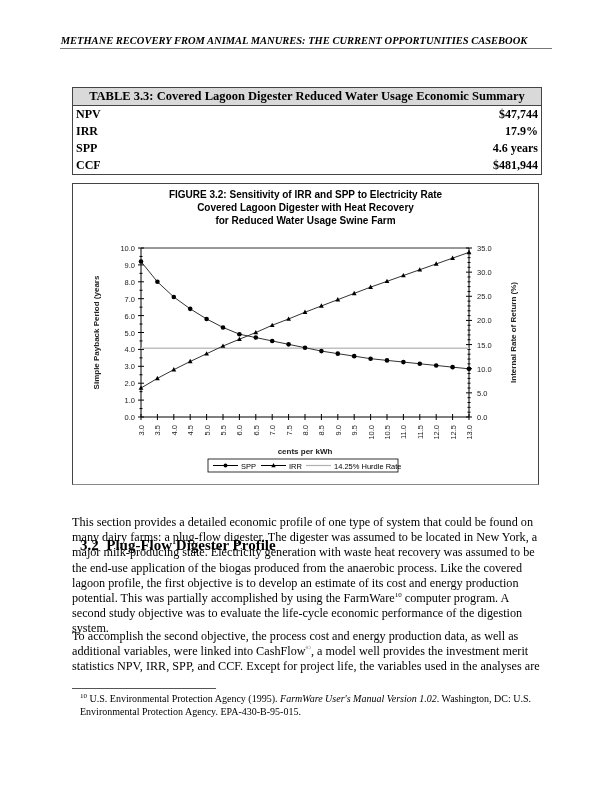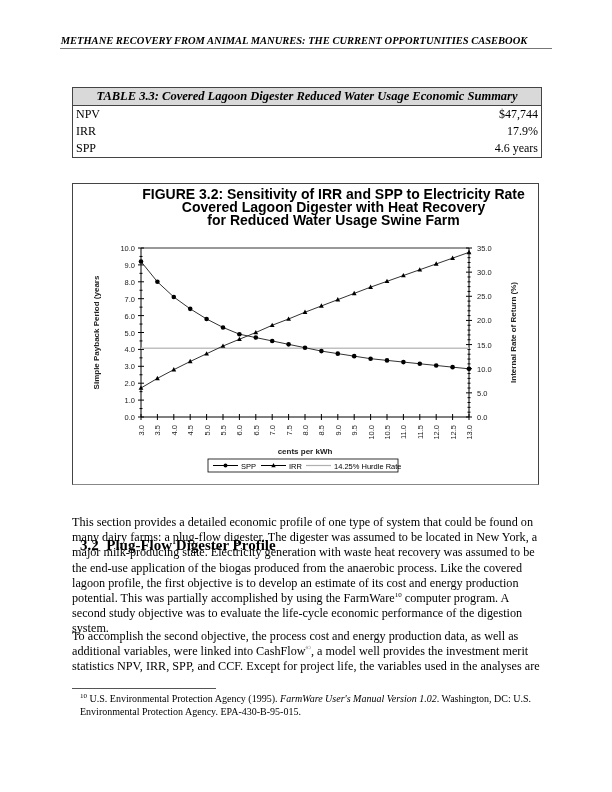--- a/index.html
+++ b/index.html
@@ -1,23 +1,23 @@
 <!DOCTYPE html>
 <html><head>
 <meta charset="utf-8">
 <style>
   html, body { margin: 0; padding: 0; background: #ffffff; }
   body { width: 612px; height: 792px; position: relative; overflow: hidden; font-family: "Liberation Serif", serif; color: #000; }
   .header { position: absolute; left: 48px; top: 35px; width: 492px; text-align: center; font-size: 10.5px; font-weight: bold; font-style: italic; }
   .header-rule { position: absolute; left: 60px; top: 48px; width: 492px; height: 0; border-top: 1.5px solid #777; }
   .tbl { position: absolute; left: 72px; top: 87px; width: 468px; border: 1px solid #444; border-collapse: collapse; font-size: 12px; }
-  .tbl .cap { background: #d9d9d9; text-align: center; font-weight: bold; font-style: italic; padding: 1px 0; border-bottom: 1px solid #444; font-size: 12.5px; }
-  .tbl .row { display: flex; justify-content: space-between; padding: 0 3px; font-weight: normal; height: 17px; line-height: 17px; }
+  .tbl .cap { background: #d9d9d9; text-align: center; font-weight: bold; padding: 1px 0; border-bottom: 1px solid #444; font-size: 12.5px; }
+  .tbl .row { display: flex; justify-content: space-between; padding: 0 3px; font-weight: bold; height: 17px; line-height: 17px; }
   .fig-frame { position: absolute; left: 72px; top: 183px; width: 467px; height: 302px; border-left: 1px solid #444; border-right: 1px solid #444; border-top: 1px solid #444; border-bottom: 1px solid #888; box-sizing: border-box; }
-  .fig-title { position: absolute; left: 72px; top: 188px; width: 467px; text-align: center; font-family: "Liberation Sans", sans-serif; font-weight: bold; font-size: 14px; line-height: 13px; padding-left: 28px; }
+  .fig-title { position: absolute; left: 72px; top: 188px; width: 467px; text-align: center; font-family: "Liberation Sans", sans-serif; font-weight: bold; font-size: 10px; line-height: 13px; }
   svg.chart { position: absolute; left: 72px; top: 183px; }
   .section-title { position: absolute; left: 80px; top: 493px; font-size: 15px; font-weight: bold; margin-top: 44px; }
   .para { position: absolute; left: 72px; width: 470px; font-size: 12.2px; line-height: 15.2px; }
   .fn-rule { position: absolute; left: 72px; top: 688px; width: 144px; border-top: 1px solid #555; }
   .footnote { position: absolute; left: 80px; top: 693px; width: 470px; font-size: 10px; line-height: 12.5px; }
   .pagenum { position: absolute; left: 0; width: 612px; top: 750px; text-align: right; font-size: 14px; font-weight: bold; font-style: italic; margin-top: 40px; }
   sup { font-size: 7px; line-height: 0; }
 </style>
 </head>
 <body>
@@ -31,20 +31,24 @@
     <span>NPV</span>
     <span>$47,744</span>
   </div>
   <div class="row">
     <span>IRR</span>
     <span>17.9%</span>
   </div>
   <div class="row">
     <span>SPP</span>
     <span>4.6 years</span>
+  </div>
+  <div class="row">
+    <span>CCF</span>
+    <span>$481,944</span>
   </div>
 </div>
 
 <div class="fig-frame"></div>
 <div class="fig-title">
   <div>FIGURE 3.2:  Sensitivity of IRR and SPP to Electricity Rate</div>
   <div>Covered Lagoon Digester with Heat Recovery</div>
   <div>for Reduced Water Usage Swine Farm</div>
 </div>
 

